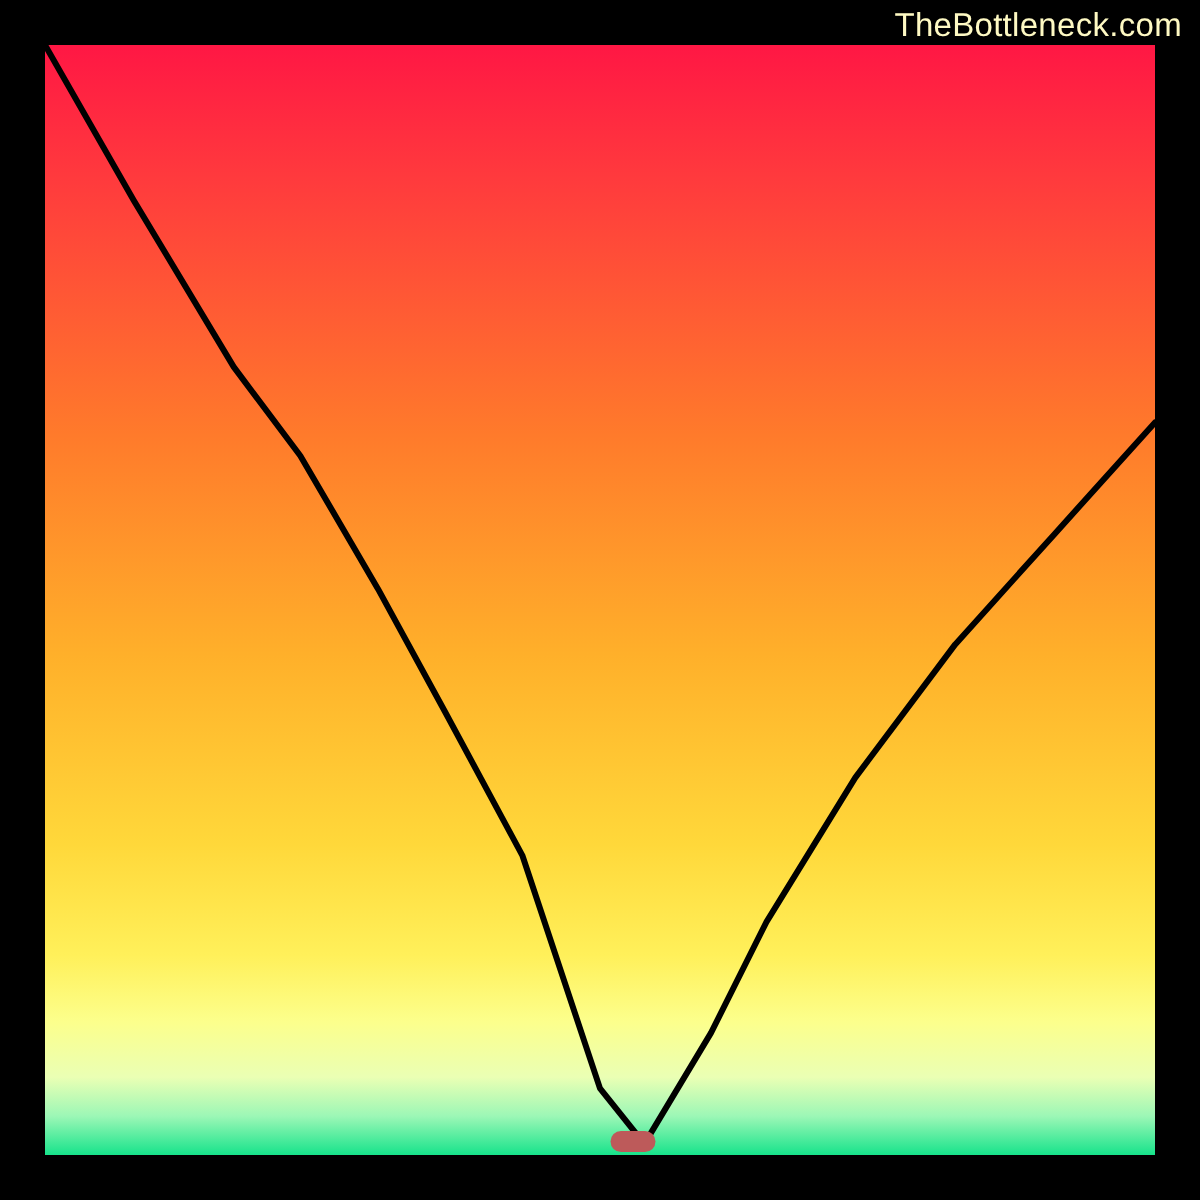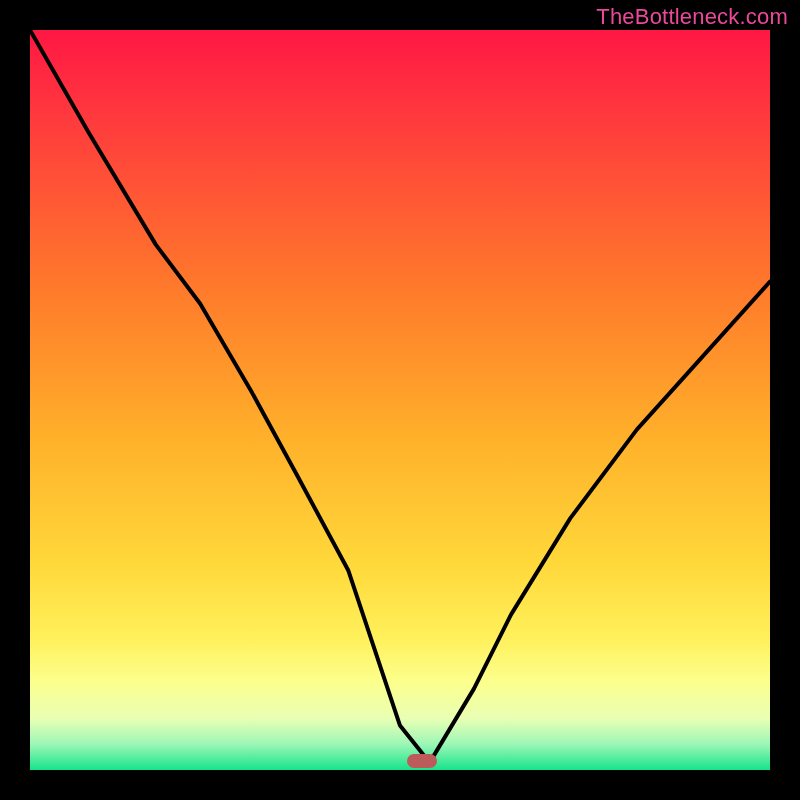--- a/index.html
+++ b/index.html
@@ -13,21 +13,21 @@
   .wrap {
     position: relative;
     width: 800px;
     height: 800px;
     background: #000;
   }
   .attribution {
     position: absolute;
     top: 4px;
     right: 12px;
-    color: #ec4899;
+    color: #fef9c3;
     font-size: 22px;
     font-weight: 500;
     letter-spacing: 0.2px;
   }
   .plot {
     position: absolute;
     left: 30px;
     top: 30px;
     width: 740px;
     height: 740px;

